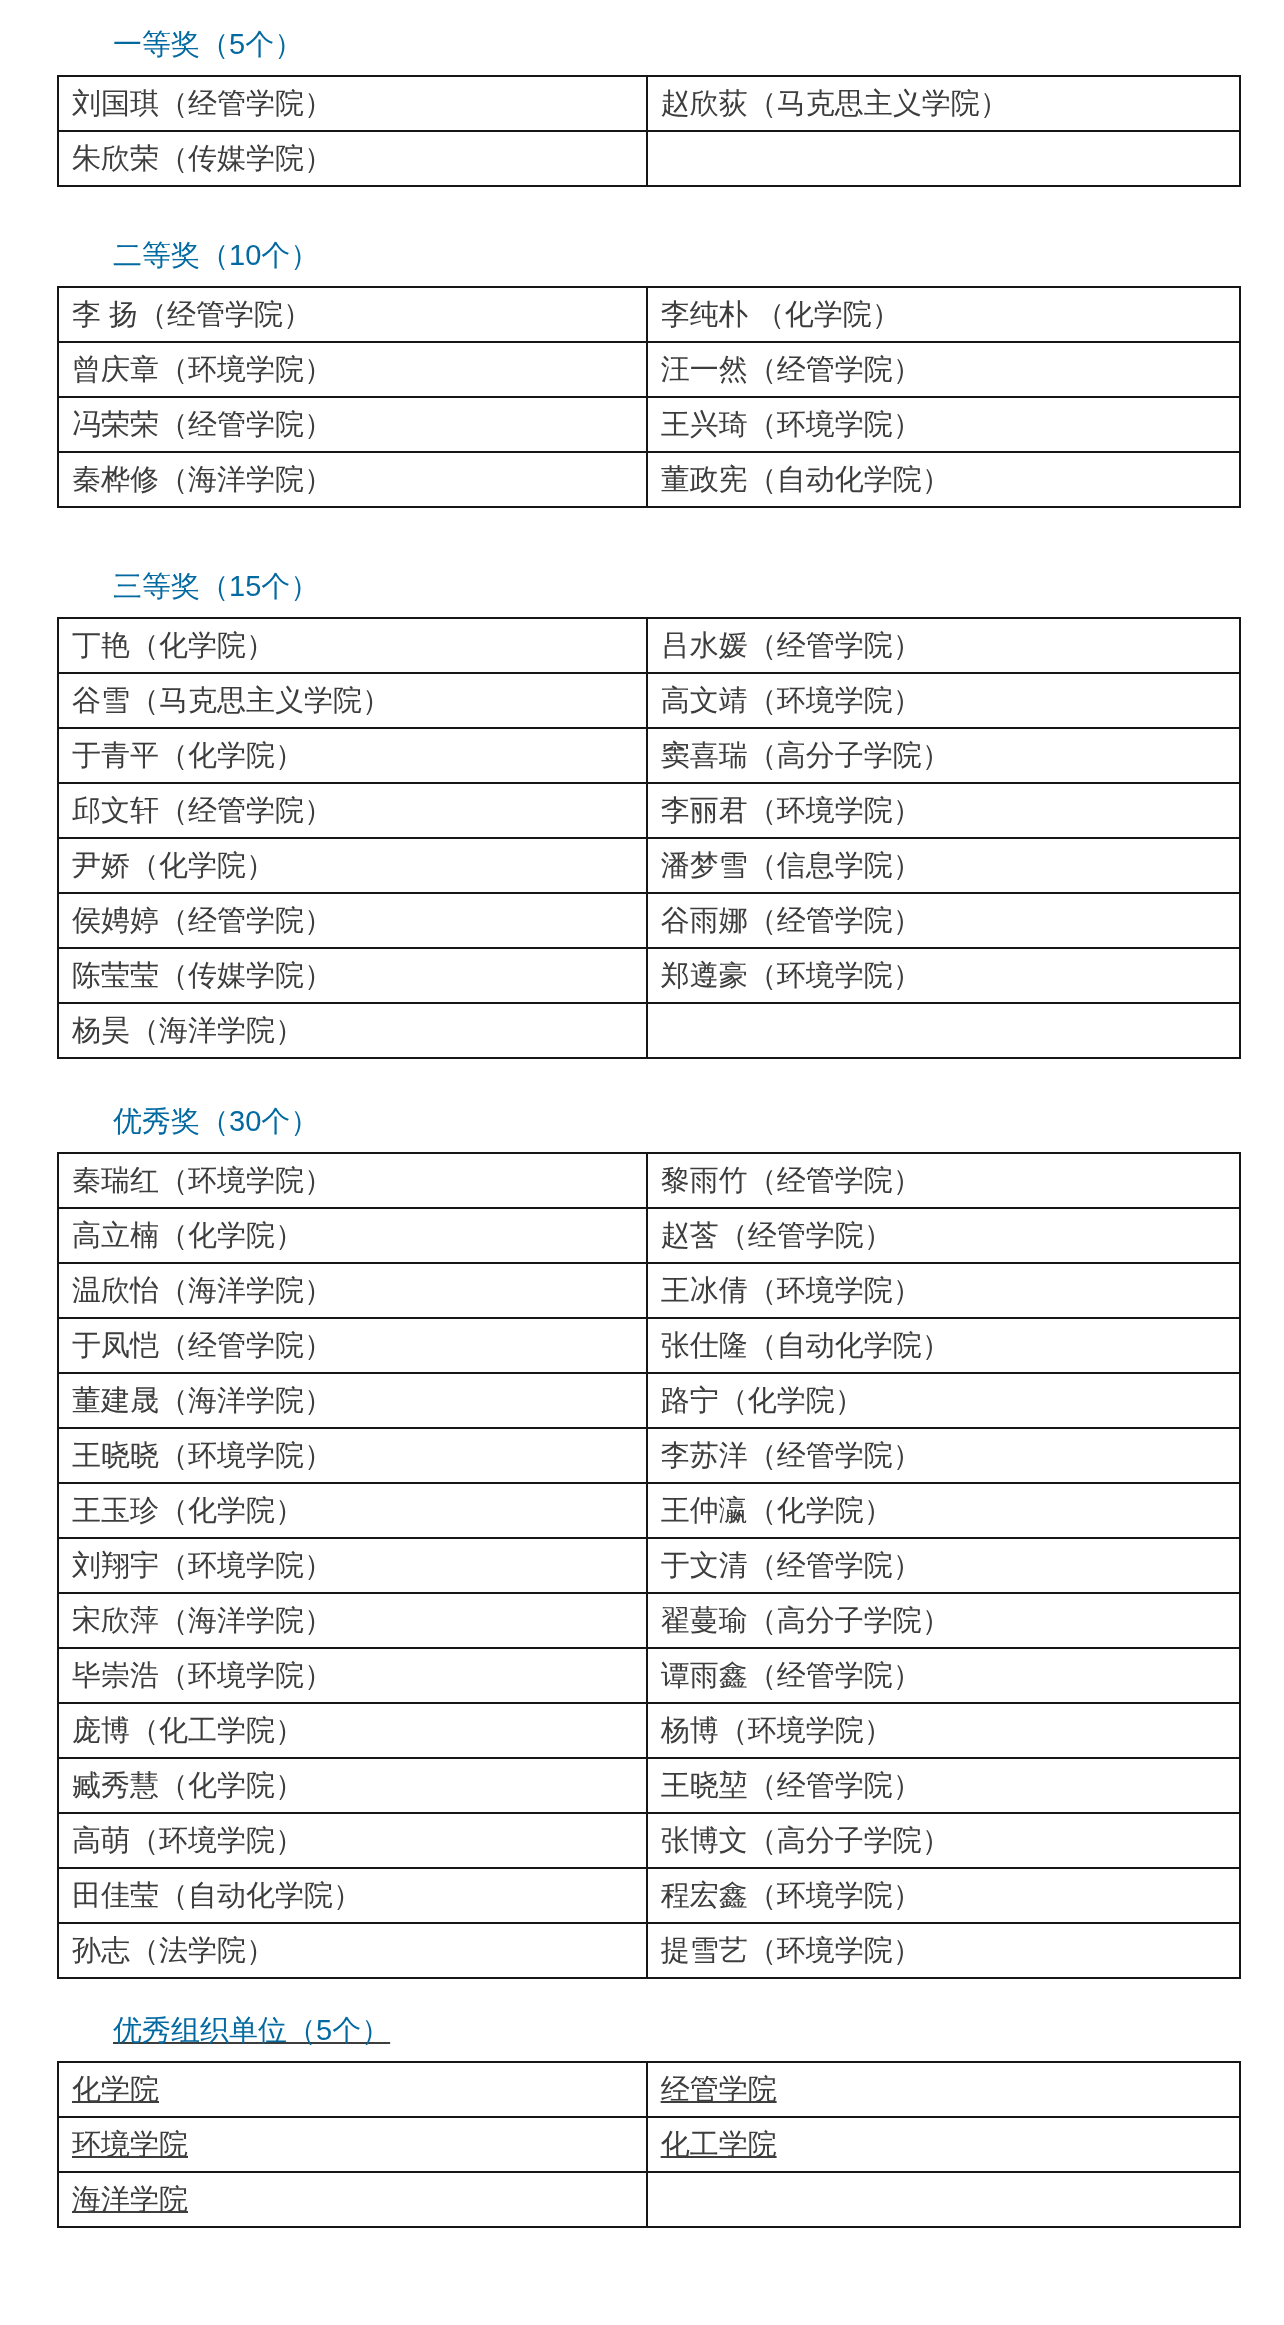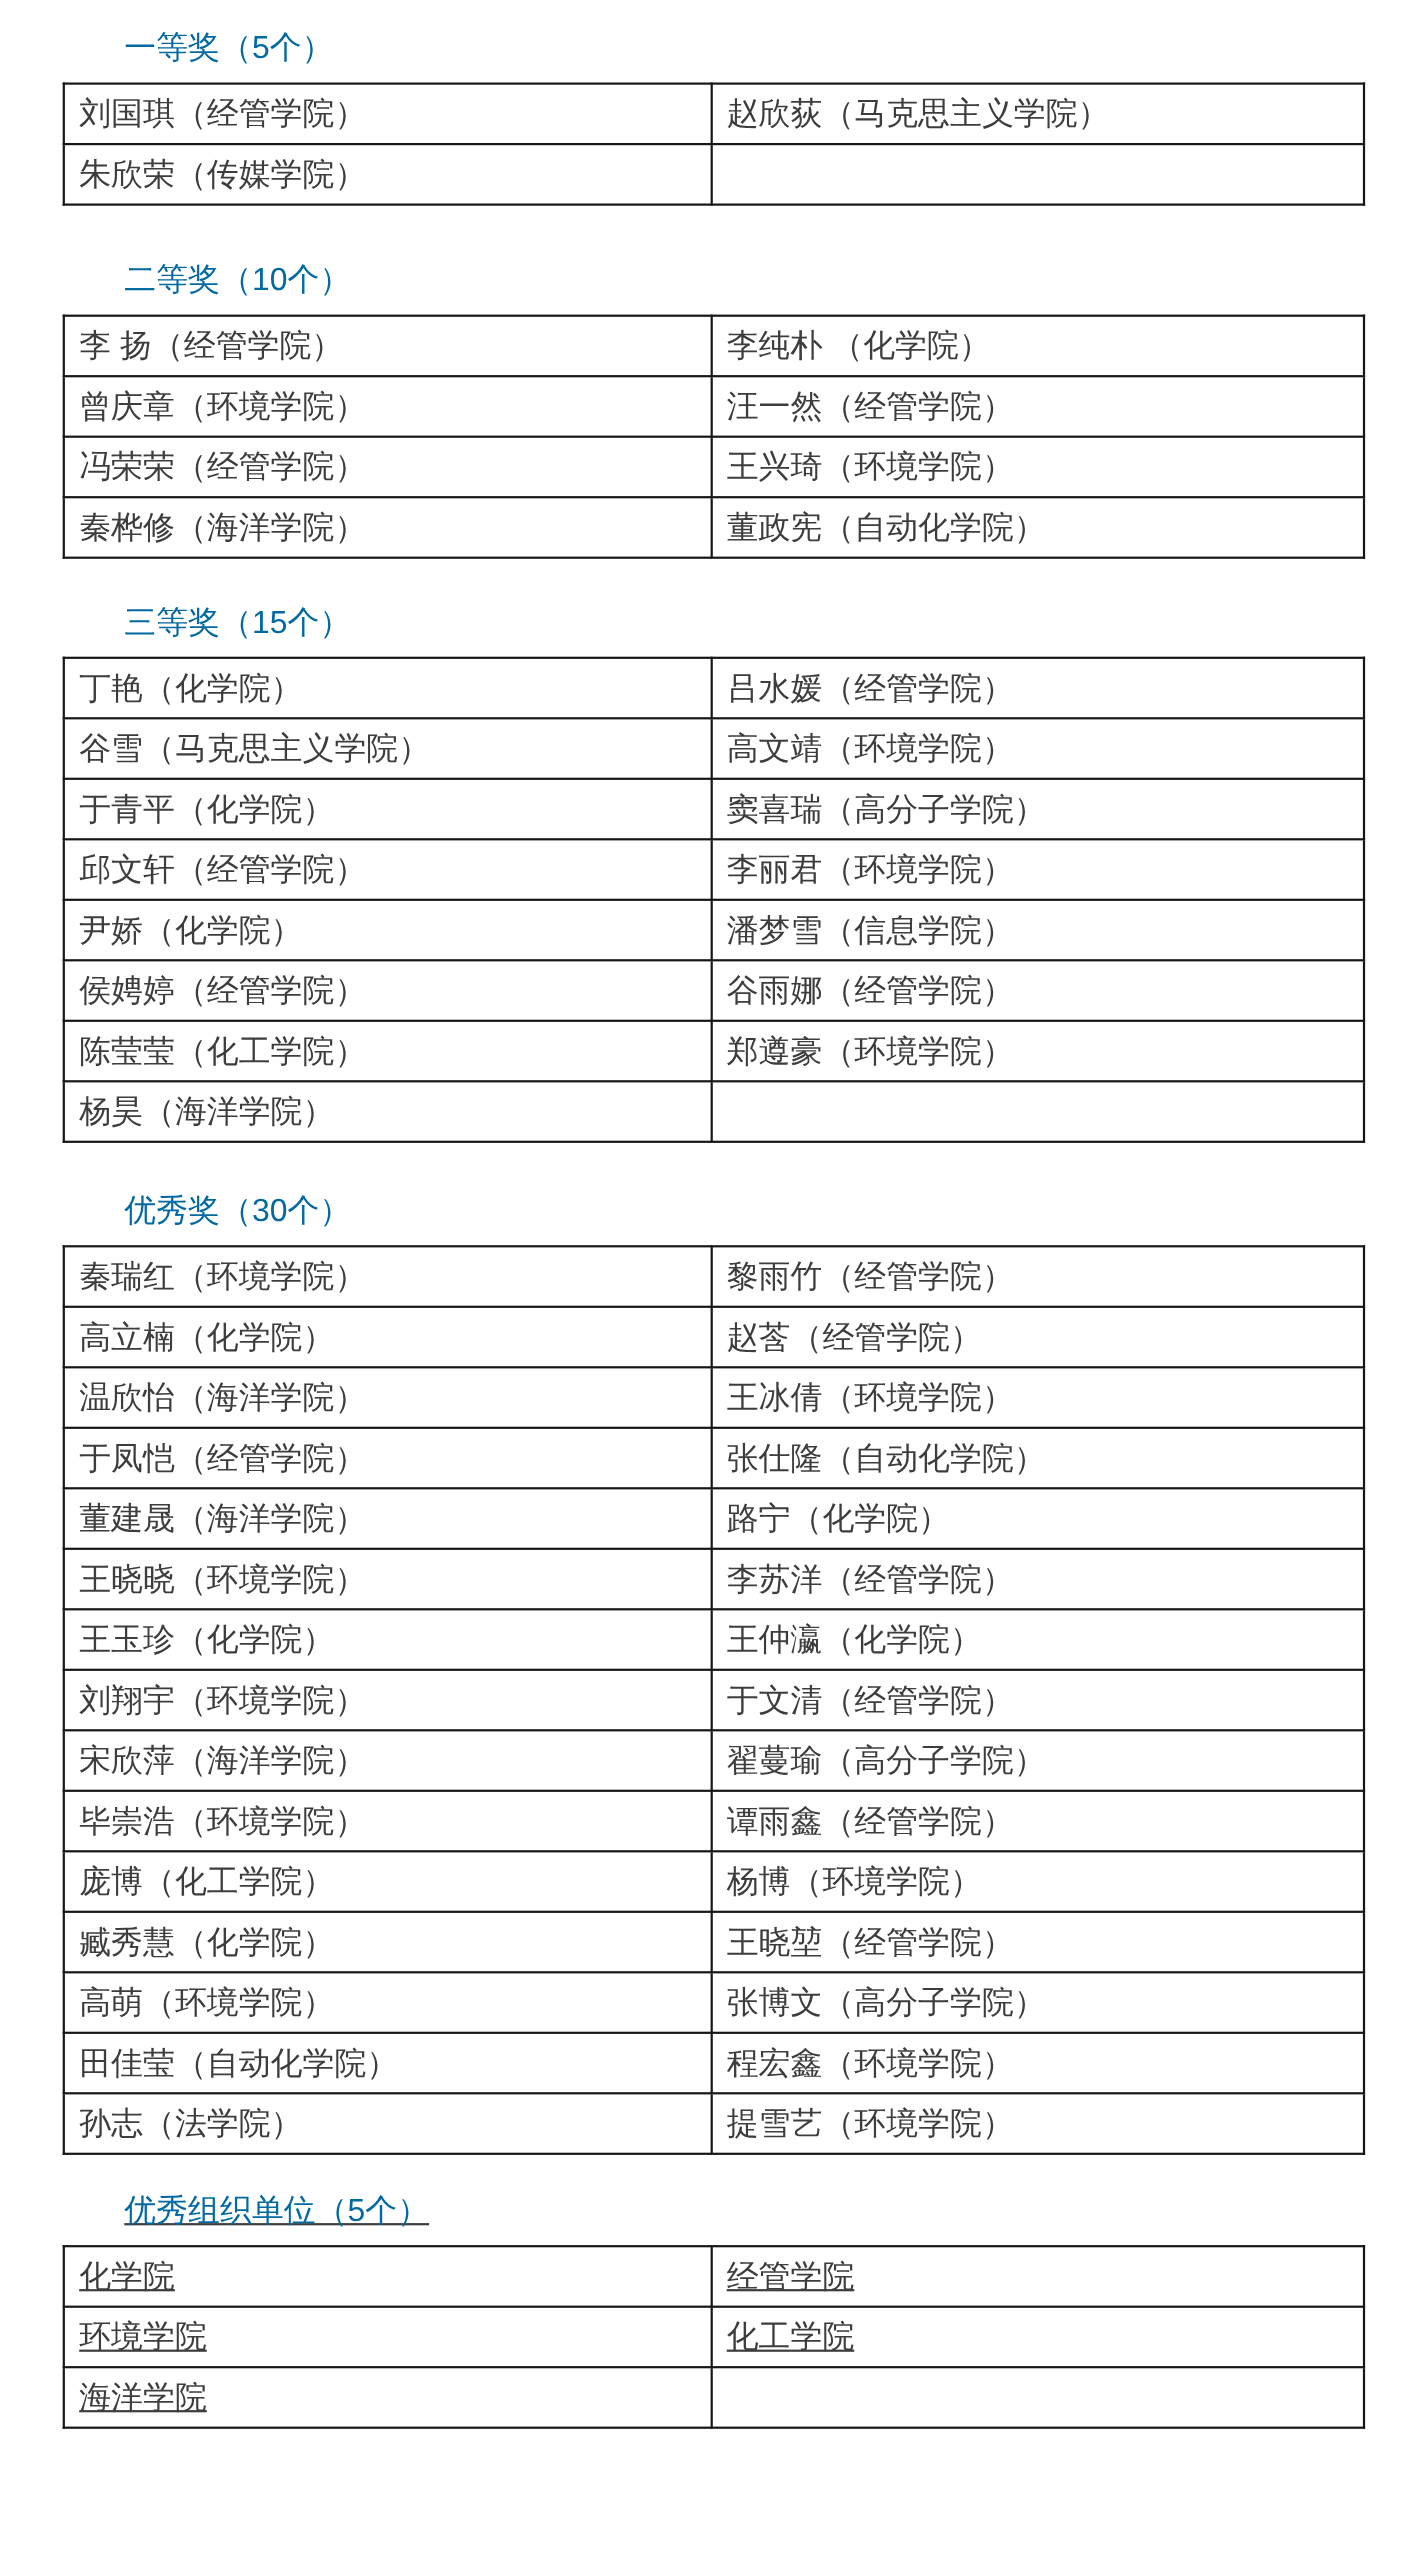--- a/index.html
+++ b/index.html
@@ -38,21 +38,21 @@
     vertical-align: middle;
     white-space: pre;
     overflow: hidden;
     color: #3d3d3d;
   }
   .col-left  { width: 49.8%; }
   .col-right { width: 50.2%; }
   
   .section.s0 { margin-top: 28px; }
   .section.s1 { margin-top: 52px; }
-  .section.s2 { margin-top: 42px; }
+  .section.s2 { margin-top: 62px; }
   .section.s3 { margin-top: 46px; }
   .section.s4 { margin-top: 35px; text-decoration: underline; }
 </style>
 </head>
 <body>
 
 <div class="page">
   <div id="sections">
       <section class="section s0">
         <div class="section-title">一等奖（5个）</div>
@@ -126,21 +126,21 @@
             </tr>
             <tr>
               <td>尹娇（化学院）</td>
               <td>潘梦雪（信息学院）</td>
             </tr>
             <tr>
               <td>侯娉婷（经管学院）</td>
               <td>谷雨娜（经管学院）</td>
             </tr>
             <tr>
-              <td>陈莹莹（化工学院）</td>
+              <td>陈莹莹（传媒学院）</td>
               <td>郑遵豪（环境学院）</td>
             </tr>
             <tr>
               <td>杨昊（海洋学院）</td>
               <td></td>
             </tr>
           </tbody>
         </table>
       </section>
       <section class="section s3">

